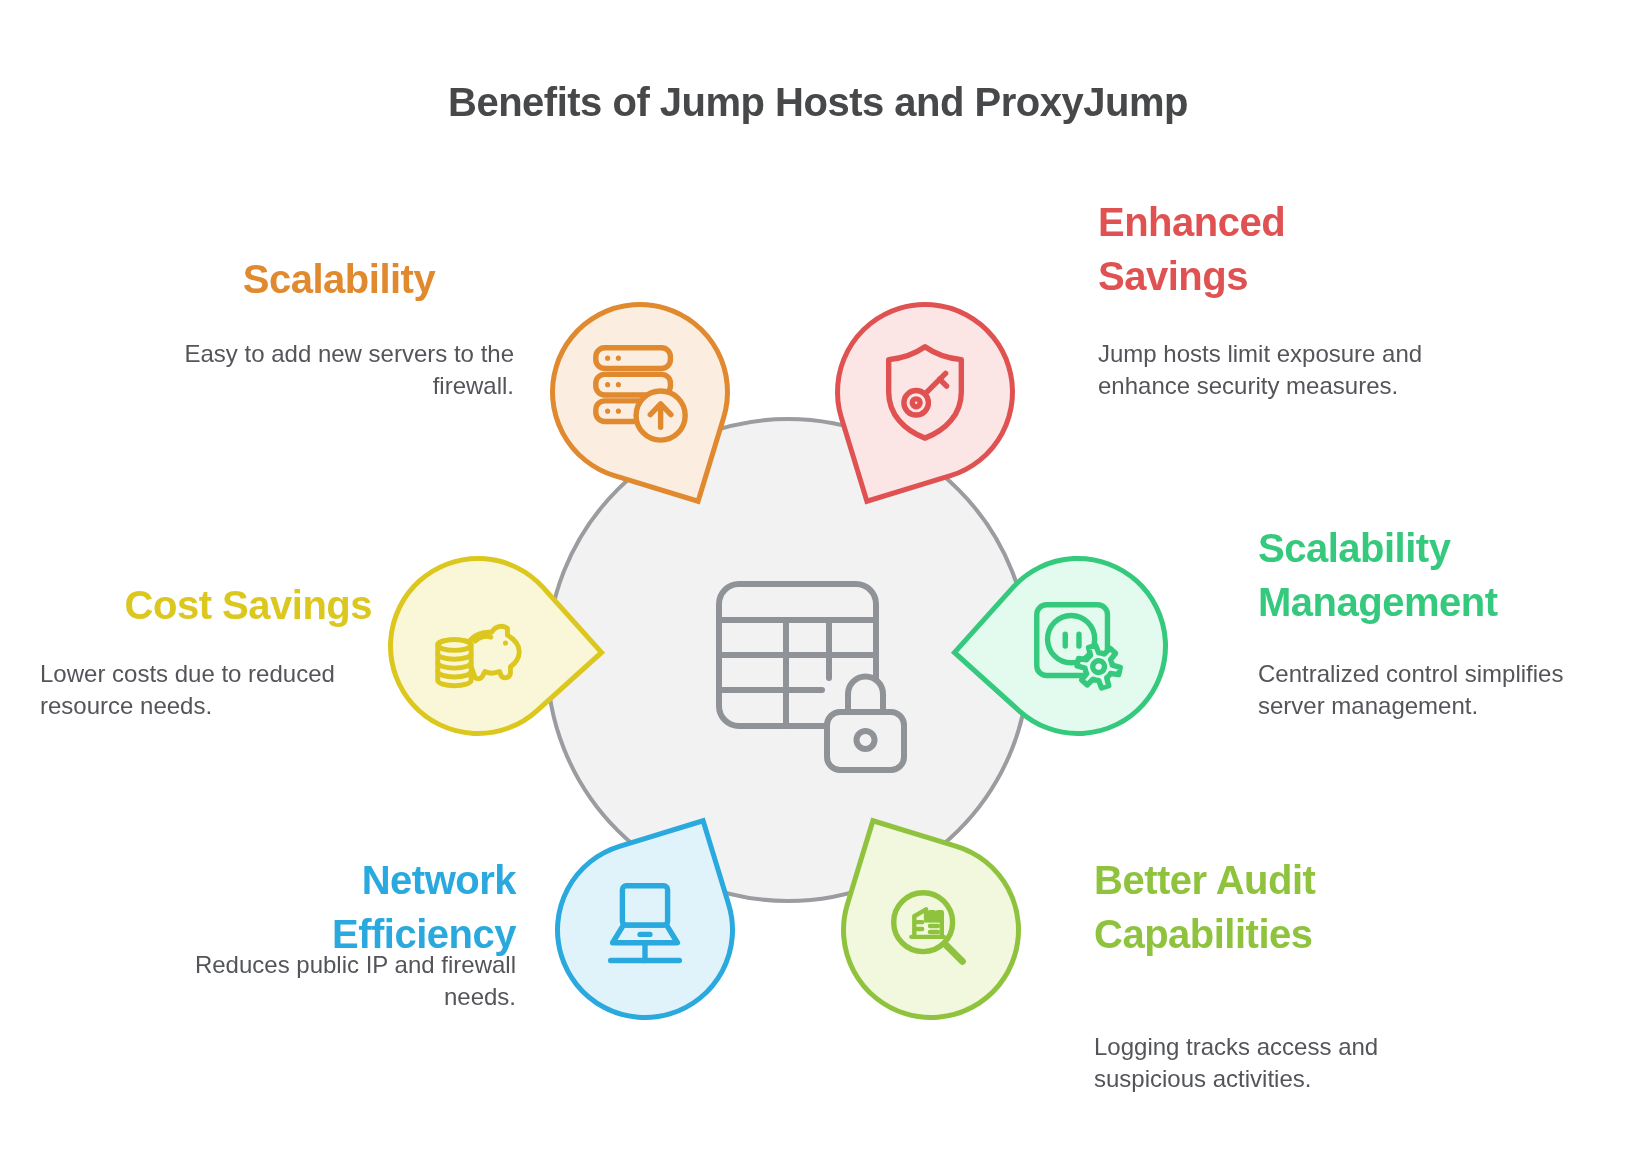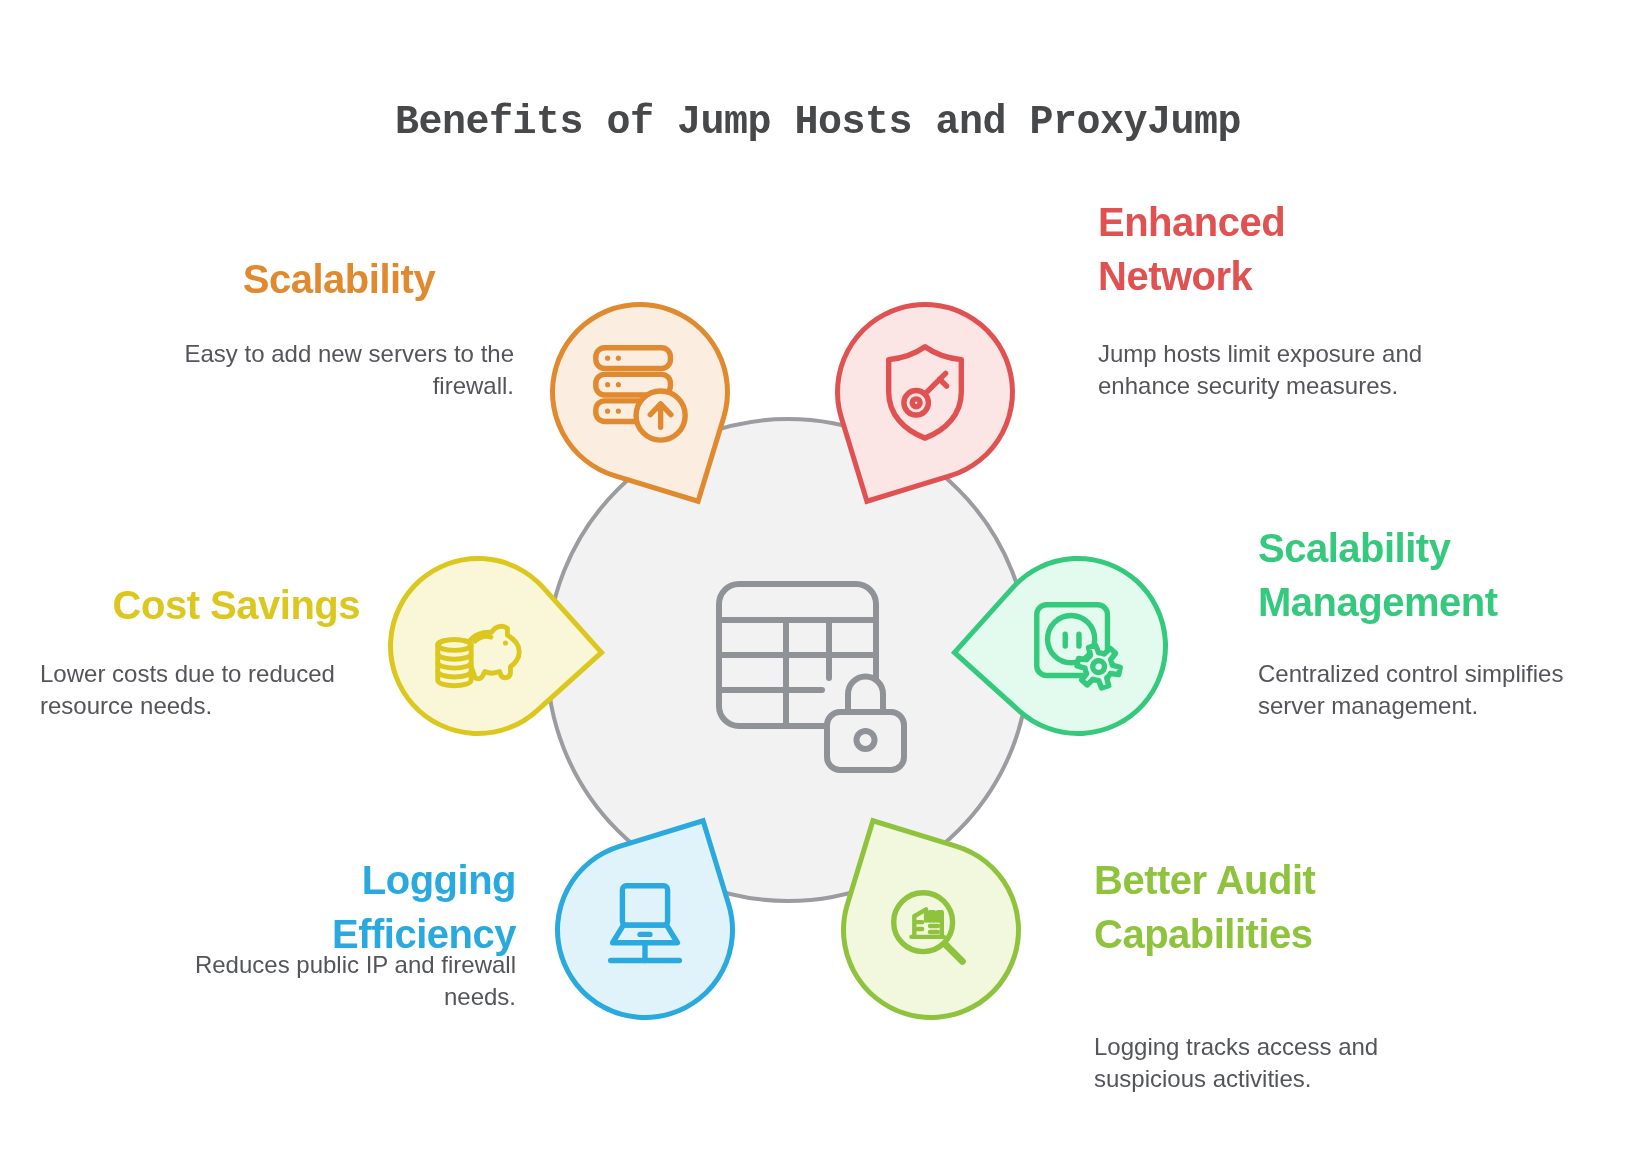--- a/index.html
+++ b/index.html
@@ -1,22 +1,22 @@
 <!DOCTYPE html>
 <html><head>
 <meta charset="utf-8">
 <style>
   html,body{margin:0;padding:0;background:#ffffff;}
   .canvas{
     position:relative;width:1636px;height:1156px;background:#ffffff;overflow:hidden;
     font-family:"Liberation Sans","DejaVu Sans",sans-serif;
   }
   .title{
-    position:absolute;left:0;right:0;top:100px;margin:0;text-align:center;
-    font-size:40px;font-weight:bold;letter-spacing:-0.5px;color:var(--title-color,#47484A);font-family:Liberation Mono, monospace;
+    position:absolute;left:0;right:0;top:80px;margin:0;text-align:center;
+    font-size:40px;font-weight:bold;letter-spacing:-0.5px;color:var(--title-color,#47484A);
   }
   .hub{
     position:absolute;left:545px;top:417px;width:486px;height:486px;border-radius:50%;
     box-sizing:border-box;border:4px solid var(--hub-stroke,#9A9CA0);
     background:var(--hub-fill,#F2F2F3);z-index:1;
   }
   .hub-icon{position:absolute;left:161px;top:157px;width:200px;height:200px;color:var(--hub-icon-color,#8F9296);}
   .hub-icon svg{display:block;width:100%;height:100%;}
   .node{position:absolute;inset:0;pointer-events:none;}
   .pin{
@@ -47,21 +47,21 @@
     letter-spacing:-0.5px;color:var(--stroke);z-index:3;
   }
   .nd{
     position:absolute;margin:0;font-size:24px;line-height:1.32;
     color:var(--body-color,#53555A);z-index:3;
   }
   .h-scalability{left:164px;top:252px;width:350px;text-align:center;}
   .d-scalability{left:164px;top:338px;width:350px;text-align:right;}
   .h-security{left:1098px;top:195px;width:300px;}
   .d-security{left:1098px;top:338px;width:345px;}
-  .h-cost{left:60px;top:578px;width:300px;text-align:right;}
+  .h-cost{left:72px;top:578px;width:300px;text-align:right;}
   .d-cost{left:40px;top:658px;width:320px;text-align:left;}
   .h-mgmt{left:1258px;top:521px;width:300px;}
   .d-mgmt{left:1258px;top:658px;width:340px;}
   .h-network{left:256px;top:853px;width:260px;text-align:right;}
   .d-network{left:176px;top:949px;width:340px;text-align:right;}
   .h-audit{left:1094px;top:853px;width:320px;}
   .d-audit{left:1094px;top:1031px;width:340px;}
 </style>
 </head>
 <body>
@@ -114,21 +114,21 @@
       <div class="pin-icon">
         <svg viewBox="0 0 110 110" fill="none" stroke="currentColor" stroke-width="5.5" stroke-linecap="round" stroke-linejoin="round">
           <path d="M55 9 C45 16, 31 21, 18 22 L18 55 C18 78, 34 94, 55 102 C76 94, 92 78, 92 55 L92 22 C79 21, 65 16, 55 9 Z"></path>
           <circle cx="46" cy="66" r="12.5"></circle>
           <circle cx="46" cy="66" r="4"></circle>
           <path d="M55 57 L76 36"></path>
           <path d="M70 42 L77 49"></path>
         </svg>
       </div>
     </div>
-    <h2 class="nh h-security">Enhanced Network</h2>
+    <h2 class="nh h-security">Enhanced Savings</h2>
     <p class="nd d-security">Jump hosts limit exposure and enhance security measures.</p>
   </div>
 
   <div class="node" style="--stroke: #DCC71F; --fill: #FAF6D8;">
     <div class="pin p-cost tip-tr">
       <div class="pin-icon">
         <svg viewBox="0 0 110 110" fill="none" stroke="currentColor" stroke-width="5" stroke-linecap="round" stroke-linejoin="round">
           <path d="M48 76 C42 70, 40 60, 45 52 C50 44, 60 40, 69 41 C72 35, 80 33, 85 37 L85 44 C92 48, 97 54, 97 61 C97 67, 93 73, 88 76 L88 83 C87 88, 80 89, 78 84 L77 81 C72 83, 66 83, 62 81 L60 85 C58 90, 51 89, 51 84 Z"></path>
           <path d="M52 50 C57 45, 64 44, 68 46"></path>
           <circle cx="83" cy="52" r="2.6" fill="currentColor" stroke="none"></circle>
@@ -168,21 +168,21 @@
       <div class="pin-icon">
         <svg viewBox="0 0 110 110" fill="none" stroke="currentColor" stroke-width="5.5" stroke-linecap="round" stroke-linejoin="round">
           <rect x="32" y="10" width="46" height="40" rx="4"></rect>
           <path d="M22 68 L33 50 H77 L88 68 Z"></path>
           <path d="M50 59.5 H60"></path>
           <path d="M55 68 V86"></path>
           <path d="M20 86 H90"></path>
         </svg>
       </div>
     </div>
-    <h2 class="nh h-network">Logging Efficiency</h2>
+    <h2 class="nh h-network">Network Efficiency</h2>
     <p class="nd d-network">Reduces public IP and firewall needs.</p>
   </div>
 
   <div class="node" style="--stroke: #8FC33E; --fill: #F1F8DE;">
     <div class="pin p-audit tip-tl">
       <div class="pin-icon">
         <svg viewBox="0 0 110 110" fill="none" stroke="currentColor" stroke-width="5.5" stroke-linecap="round" stroke-linejoin="round">
           <circle cx="47" cy="47" r="30"></circle>
           <path d="M69 69 L87 87" stroke-width="7"></path>
           <path d="M38 62 V41 L50 34 V45" stroke-width="4.5"></path>

